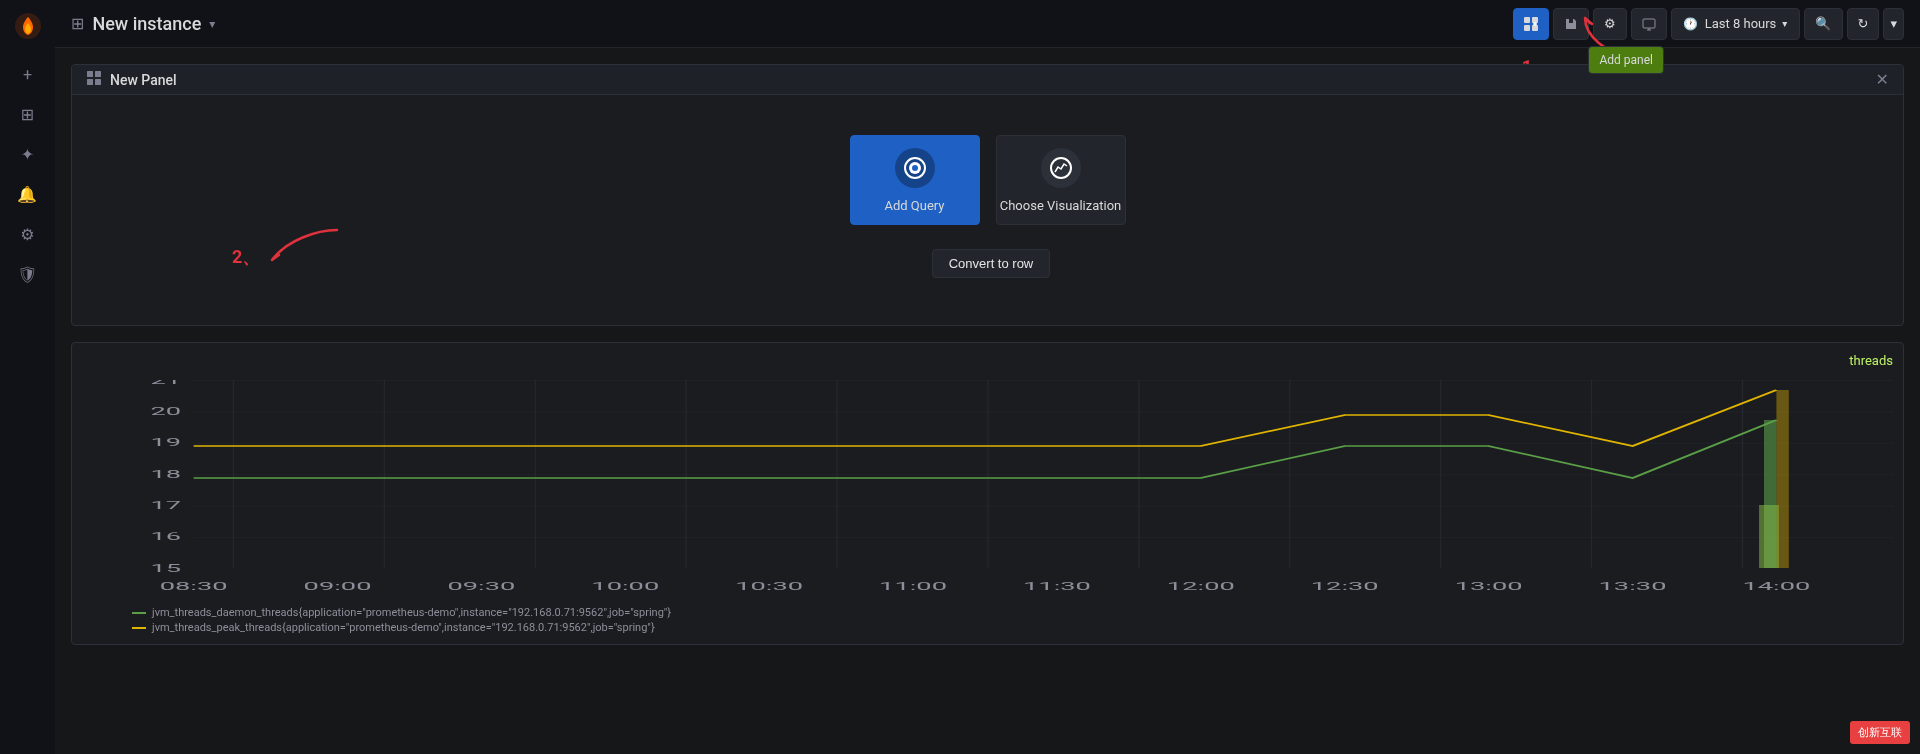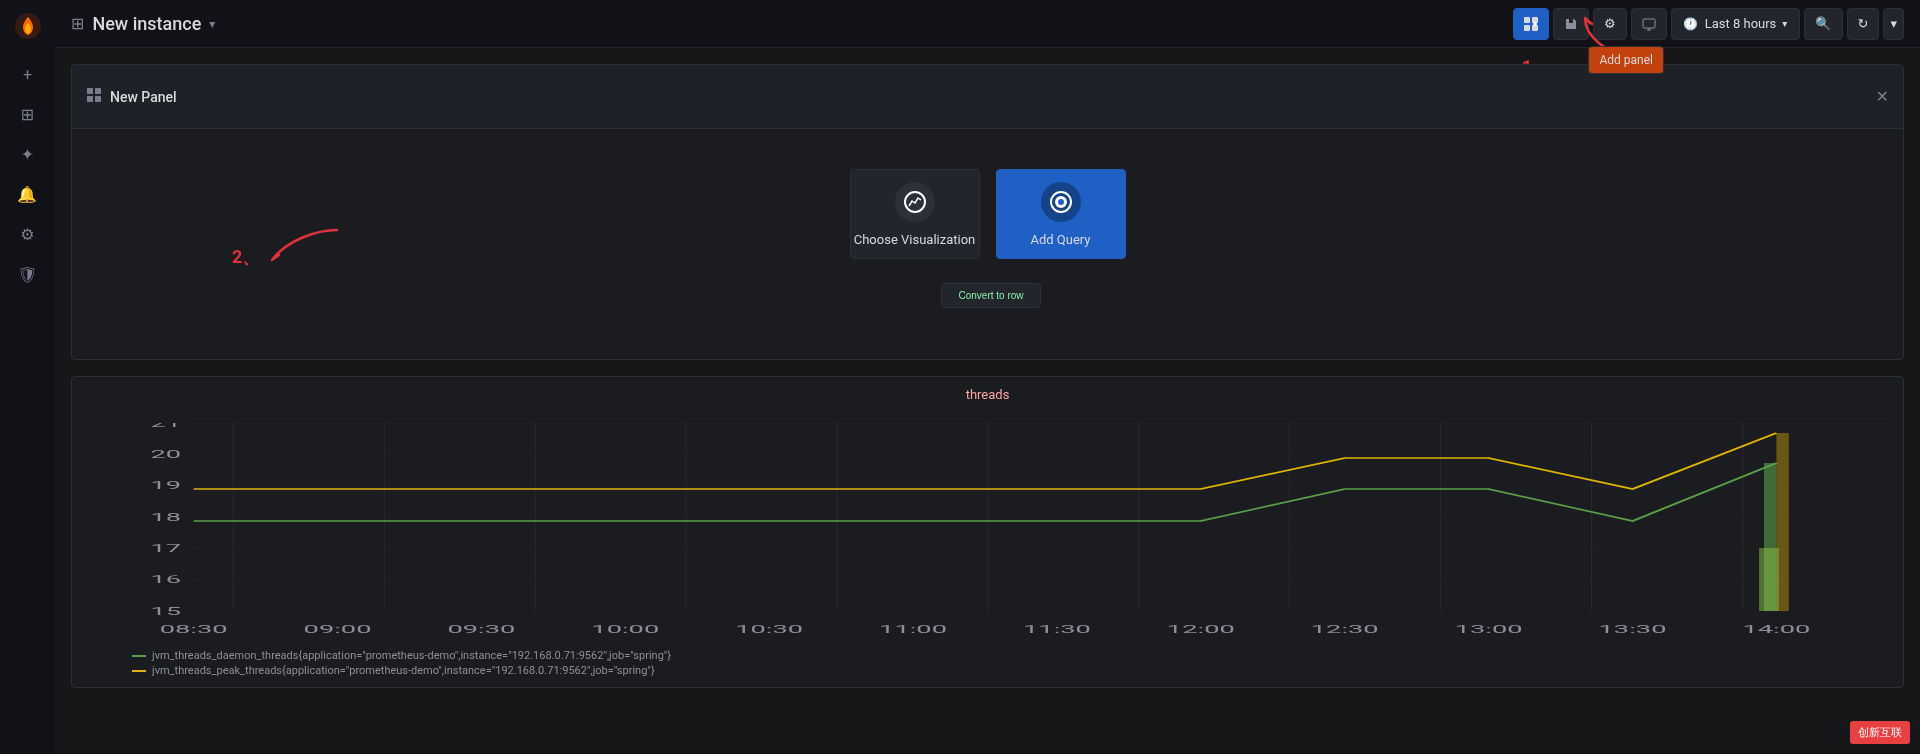--- a/index.html
+++ b/index.html
@@ -90,21 +90,21 @@
       justify-content: center;
       font-size: 13px;
       gap: 6px;
     }
     .topbar-btn.active { background: #1f60c4; border-color: #1f60c4; }
 
     .add-panel-tooltip {
       position: absolute;
       right: 256px;
       top: 46px;
-      background: #c2410c;
+      background: #4d7c0f;
       border: 1px solid #2c3038;
       border-radius: 4px;
       padding: 6px 10px;
       font-size: 12px;
       color: #d8d9da;
       white-space: nowrap;
       z-index: 200;
       margin-left: 14px;
     }
 
@@ -122,21 +122,21 @@
       border: 1px solid #2c3038;
       border-radius: 4px;
       margin-bottom: 16px;
       position: relative;
     }
 
     
     .panel-header {
       display: flex;
       align-items: center;
-      padding: 22px 14px;
+      padding: 5px 14px;
       background: #1f2128;
       border-bottom: 1px solid #2c3038;
       border-radius: 4px 4px 0 0;
     }
     .panel-header-icon {
       margin-right: 8px;
       color: #7b7d8e;
       font-size: 14px;
     }
     .panel-title {
@@ -197,40 +197,40 @@
       font-size: 18px;
     }
     .panel-option-btn.selected .panel-option-icon {
       background: rgba(0,0,0,0.3);
     }
 
     .convert-row-btn {
       background: #22252b;
       border: 1px solid #2c3038;
       border-radius: 4px;
-      color: #86efac;
+      color: #e5e5e5;
       padding: 6px 16px;
       cursor: pointer;
-      font-size: 10px;
+      font-size: 13px;
       margin-left: 7px;
     }
 
     
     .chart-panel {
       background: #1a1c20;
       border: 1px solid #2c3038;
       border-radius: 4px;
       padding: 10px;
       position: relative;
     }
     .chart-title {
-      text-align: center;
+      text-align: right;
       font-size: 13px;
-      color: #fca5a5;
-      margin-bottom: 21px;
+      color: #bef264;
+      margin-bottom: 12px;
     }
     .chart-area {
       position: relative;
       height: 220px;
       width: 100%;
     }
     .chart-svg {
       width: 100%;
       height: 100%;
     }
@@ -370,39 +370,39 @@
             <rect x="1" y="9" width="6" height="6" rx="0.5"></rect>
             <rect x="9" y="9" width="6" height="6" rx="0.5"></rect>
           </svg>
         </span>
         <span class="panel-title">New Panel</span>
         <span class="panel-close">✕</span>
       </div>
       <div class="panel-body">
         <div class="panel-options">
 
-          <div class="panel-option-btn">
-            <div class="panel-option-icon">
-              <svg width="24" height="24" viewBox="0 0 24 24" fill="white">
-                <circle cx="12" cy="12" r="10" stroke="white" stroke-width="2" fill="none"></circle>
-                <path d="M6 16 L9 11 L12 13 L15 8 L18 10" stroke="white" stroke-width="1.5" fill="none"></path>
-              </svg>
-            </div>
-            <span>Choose Visualization</span>
-          </div>
-
           <div class="panel-option-btn selected">
             <div class="panel-option-icon">
               <svg width="24" height="24" viewBox="0 0 24 24" fill="white">
                 <circle cx="12" cy="12" r="10" stroke="white" stroke-width="2" fill="none"></circle>
                 <circle cx="12" cy="12" r="6" fill="white"></circle>
                 <circle cx="12" cy="12" r="3" fill="#1f60c4"></circle>
               </svg>
             </div>
             <span>Add Query</span>
+          </div>
+
+          <div class="panel-option-btn">
+            <div class="panel-option-icon">
+              <svg width="24" height="24" viewBox="0 0 24 24" fill="white">
+                <circle cx="12" cy="12" r="10" stroke="white" stroke-width="2" fill="none"></circle>
+                <path d="M6 16 L9 11 L12 13 L15 8 L18 10" stroke="white" stroke-width="1.5" fill="none"></path>
+              </svg>
+            </div>
+            <span>Choose Visualization</span>
           </div>
         </div>
         <button class="convert-row-btn">Convert to row</button>
 
         <div style="position:absolute; top:180px; left:160px; color:#e0323c; font-size:18px; font-weight:bold;">2、</div>
         <svg style="position:absolute;top:155px;left:185px;width:100px;height:50px;" viewBox="0 0 100 50">
           <path d="M80 10 C60 10 30 20 15 40 L22 35 M15 40 L21 33" stroke="#e0323c" stroke-width="2.5" fill="none" stroke-linecap="round" stroke-linejoin="round"></path>
         </svg>
       </div>
     </div>

